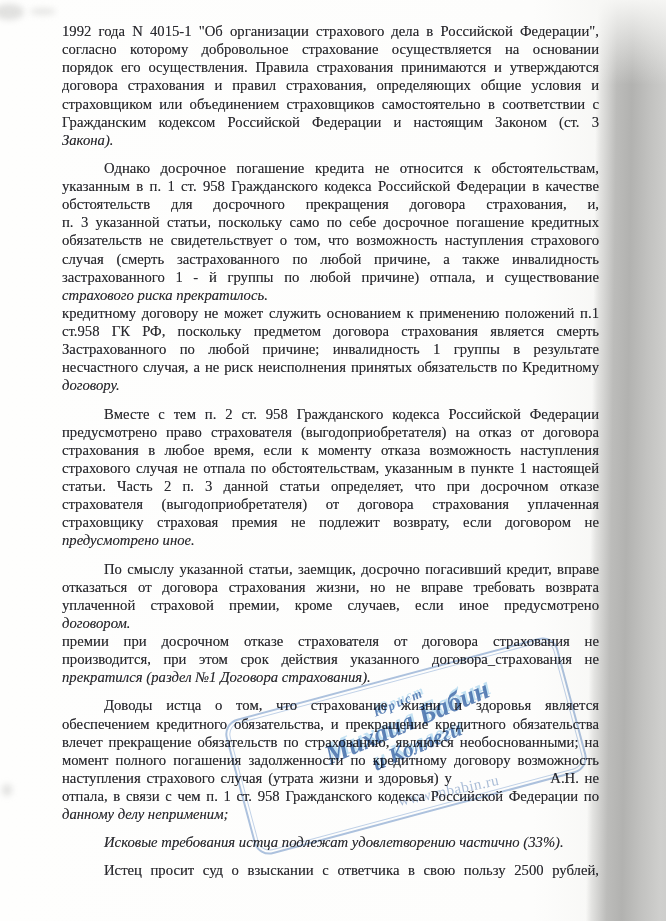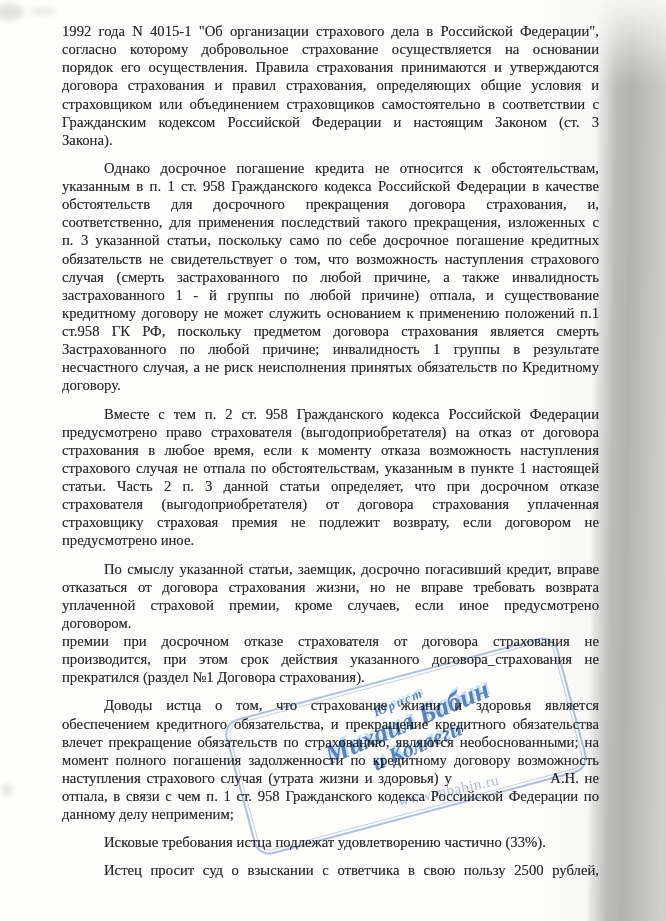--- a/index.html
+++ b/index.html
@@ -32,21 +32,21 @@
   .smudge.c{left:2px;top:784px;width:10px;height:12px;background:#c4c4c2;opacity:.5;}
 
   
   .text-block{
     position:absolute;left:62px;top:22px;width:537px;
     font-size:14.7px;line-height:18.12px;color:#2b2b30;
     text-shadow:0 0 .6px rgba(43,43,48,.55);
   }
   .para{margin:0;}
   .line{text-align:justify;text-align-last:justify;white-space:normal;}
-  .line.end{text-align-last:left;}
+  .line.end{text-align-last:left;font-style:italic;}
   .line.ind{text-indent:42px;margin-top:10px;}
 
   
   .stamp{
     position:absolute;left:234px;top:676px;width:344px;height:140px;
     transform:rotate(-15deg);transform-origin:center center;
     mix-blend-mode:multiply;pointer-events:none;
   }
   .stamp-border{position:absolute;inset:0;border:2px solid rgba(108,146,199,.55);border-radius:16px;}
   .stamp-border-inner{position:absolute;inset:4px;border:1.4px solid rgba(120,158,208,.45);border-radius:12px;}
@@ -84,25 +84,25 @@
         <div class="line">порядок его осуществления. Правила страхования принимаются и утверждаются</div>
         <div class="line">договора страхования и правил страхования, определяющих общие условия и</div>
         <div class="line">страховщиком или объединением страховщиков самостоятельно в соответствии с</div>
         <div class="line">Гражданским кодексом Российской Федерации и настоящим Законом (ст. 3</div>
         <div class="line end">Закона).</div>
       </div>
       <div class="para">
         <div class="line ind">Однако досрочное погашение кредита не относится к обстоятельствам,</div>
         <div class="line">указанным в п. 1 ст. 958 Гражданского кодекса Российской Федерации в качестве</div>
         <div class="line">обстоятельств для досрочного прекращения договора страхования, и,</div>
-        <div class="line">соответственно, для применения последствий такого прекращения, изложенных с</div>
         <div class="line">п. 3 указанной статьи, поскольку само по себе досрочное погашение кредитных</div>
         <div class="line">обязательств не свидетельствует о том, что возможность наступления страхового</div>
         <div class="line">случая (смерть застрахованного по любой причине, а также инвалидность</div>
         <div class="line">застрахованного 1 - й группы по любой причине) отпала, и существование</div>
+        <div class="line end">страхового риска прекратилось.</div>
       </div>
       <div class="para">
         <div class="line">кредитному договору не может служить основанием к применению положений п.1</div>
         <div class="line">ст.958 ГК РФ, поскольку предметом договора страхования является смерть</div>
         <div class="line">Застрахованного по любой причине; инвалидность 1 группы в результате</div>
         <div class="line">несчастного случая, а не риск неисполнения принятых обязательств по Кредитному</div>
         <div class="line end">договору.</div>
       </div>
       <div class="para">
         <div class="line ind">Вместе с тем п. 2 ст. 958 Гражданского кодекса Российской Федерации</div>

